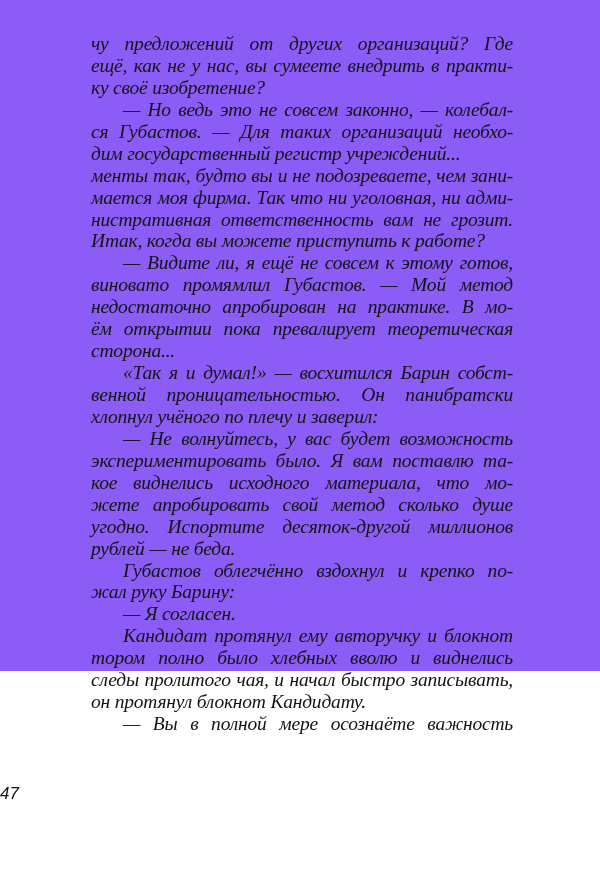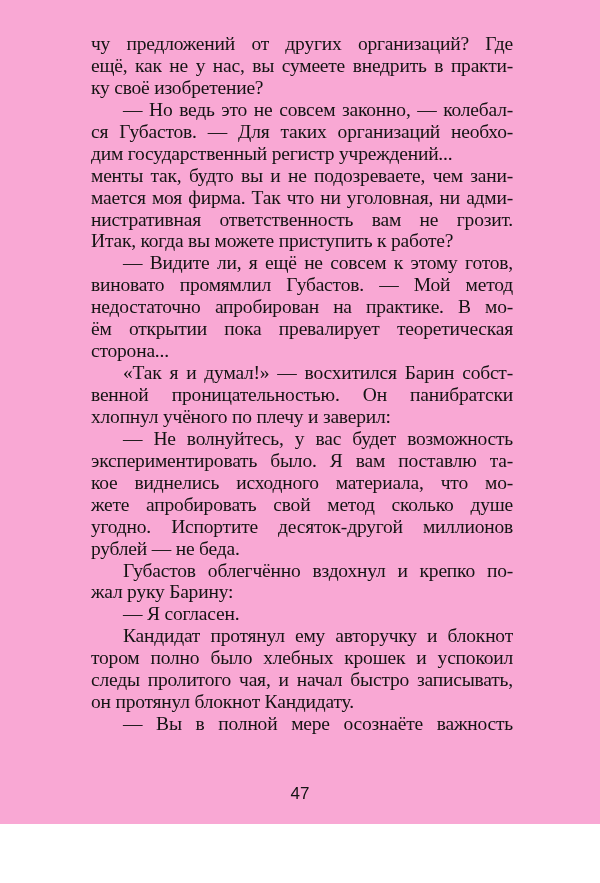--- a/index.html
+++ b/index.html
@@ -5,22 +5,23 @@
     html, body { margin: 0; padding: 0; }
     body {
       width: 600px; height: 883px;
       background: #ffffff;
       position: relative;
       overflow: hidden;
     }
     .page {
       position: absolute;
       left: 0; top: 0;
-      width: 600px; height: 824px;
-      background: #f9a8d4;
+      width: 600px; height: 671px;
+      background: #8b5cf6;
+      font-style: italic;
     }
     .text-block {
       position: absolute;
       left: 91px;
       top: 33px;
       width: 422px;
       font-family: "Liberation Serif", "DejaVu Serif", serif;
       font-size: 19.5px;
       line-height: 21.95px;
       color: #141414;
@@ -36,21 +37,21 @@
     .line.last {
       text-align-last: left;
     }
     .line.indent {
       padding-left: 32px;
     }
     .page-number {
       position: absolute;
       left: 0; width: 600px;
       top: 784px;
-      text-align: center;
+      text-align: left;
       font-family: "Liberation Sans", "DejaVu Sans", sans-serif;
       font-size: 17px;
       color: #141414;
     }
   </style>
 </head>
 <body>
 
 <div class="page">
   <div class="text-block" id="text-block">
@@ -75,19 +76,19 @@
       <span class="line indent">— Не волнуйтесь, у вас будет возможность</span>
       <span class="line">экспериментировать было. Я вам поставлю та-</span>
       <span class="line">кое виднелись исходного материала, что мо-</span>
       <span class="line">жете апробировать свой метод сколько душе</span>
       <span class="line">угодно. Испортите десяток-другой миллионов</span>
       <span class="line last">рублей — не беда.</span>
       <span class="line indent">Губастов облегчённо вздохнул и крепко по-</span>
       <span class="line last">жал руку Барину:</span>
       <span class="line indent last">— Я согласен.</span>
       <span class="line indent">Кандидат протянул ему авторучку и блокнот</span>
-      <span class="line">тором полно было хлебных крошек и успокоил</span>
+      <span class="line">тором полно было хлебных вволю и виднелись</span>
       <span class="line">следы пролитого чая, и начал быстро записывать,</span>
       <span class="line last">он протянул блокнот Кандидату.</span>
       <span class="line indent">— Вы в полной мере осознаёте важность</span>
     </div>
   <div class="page-number">47</div>
 </div>
 
 </body></html>

